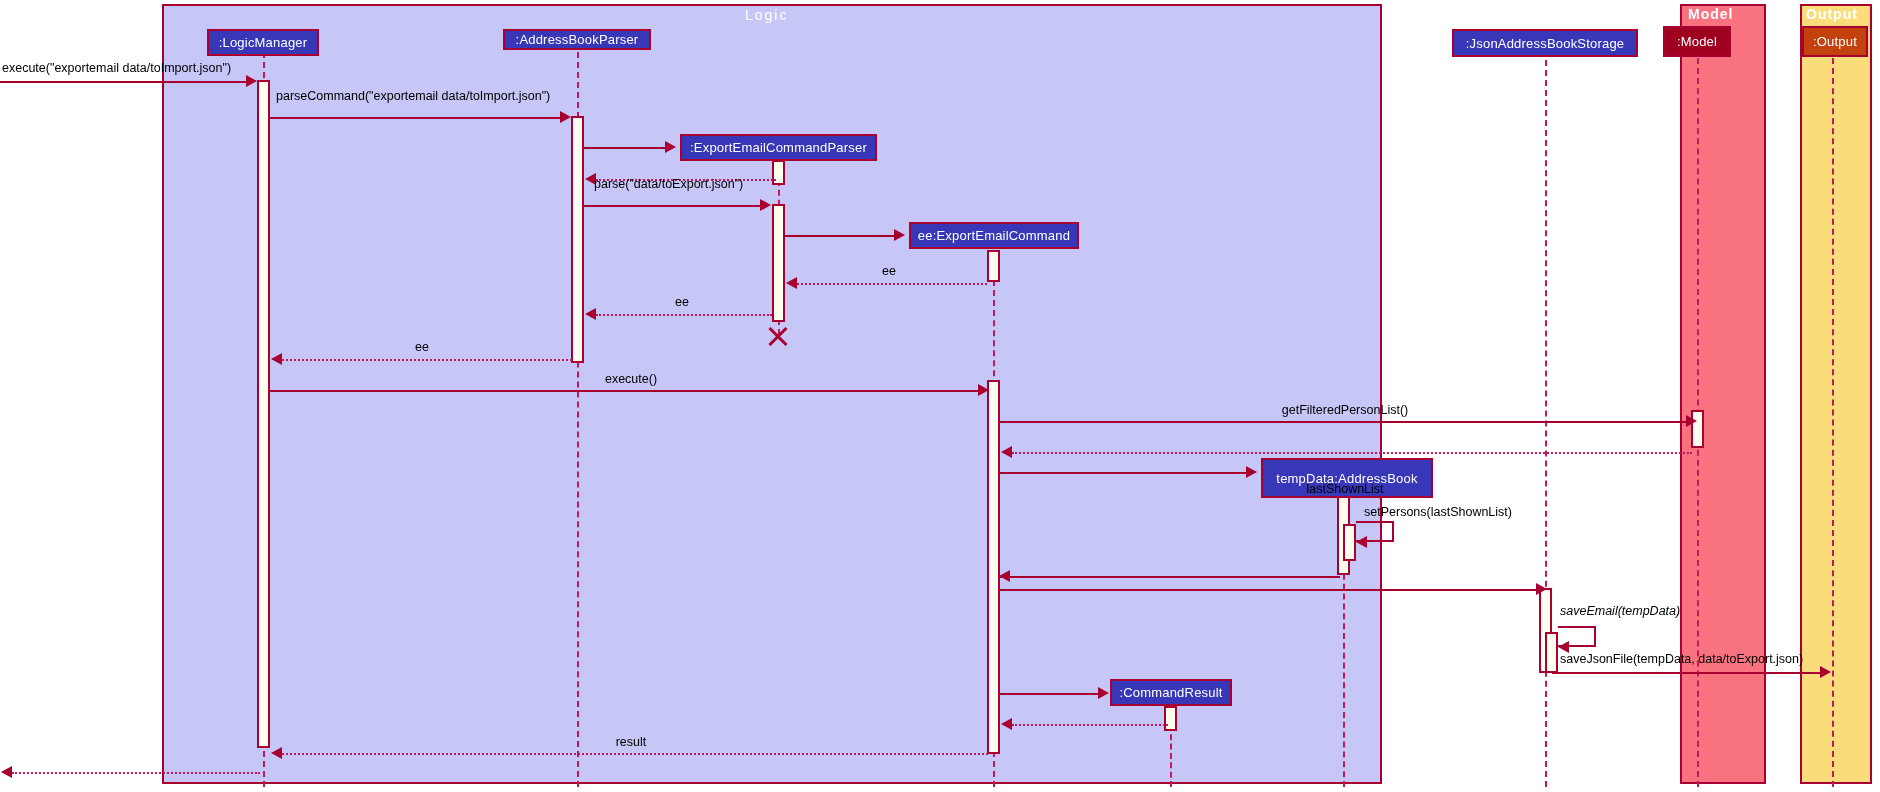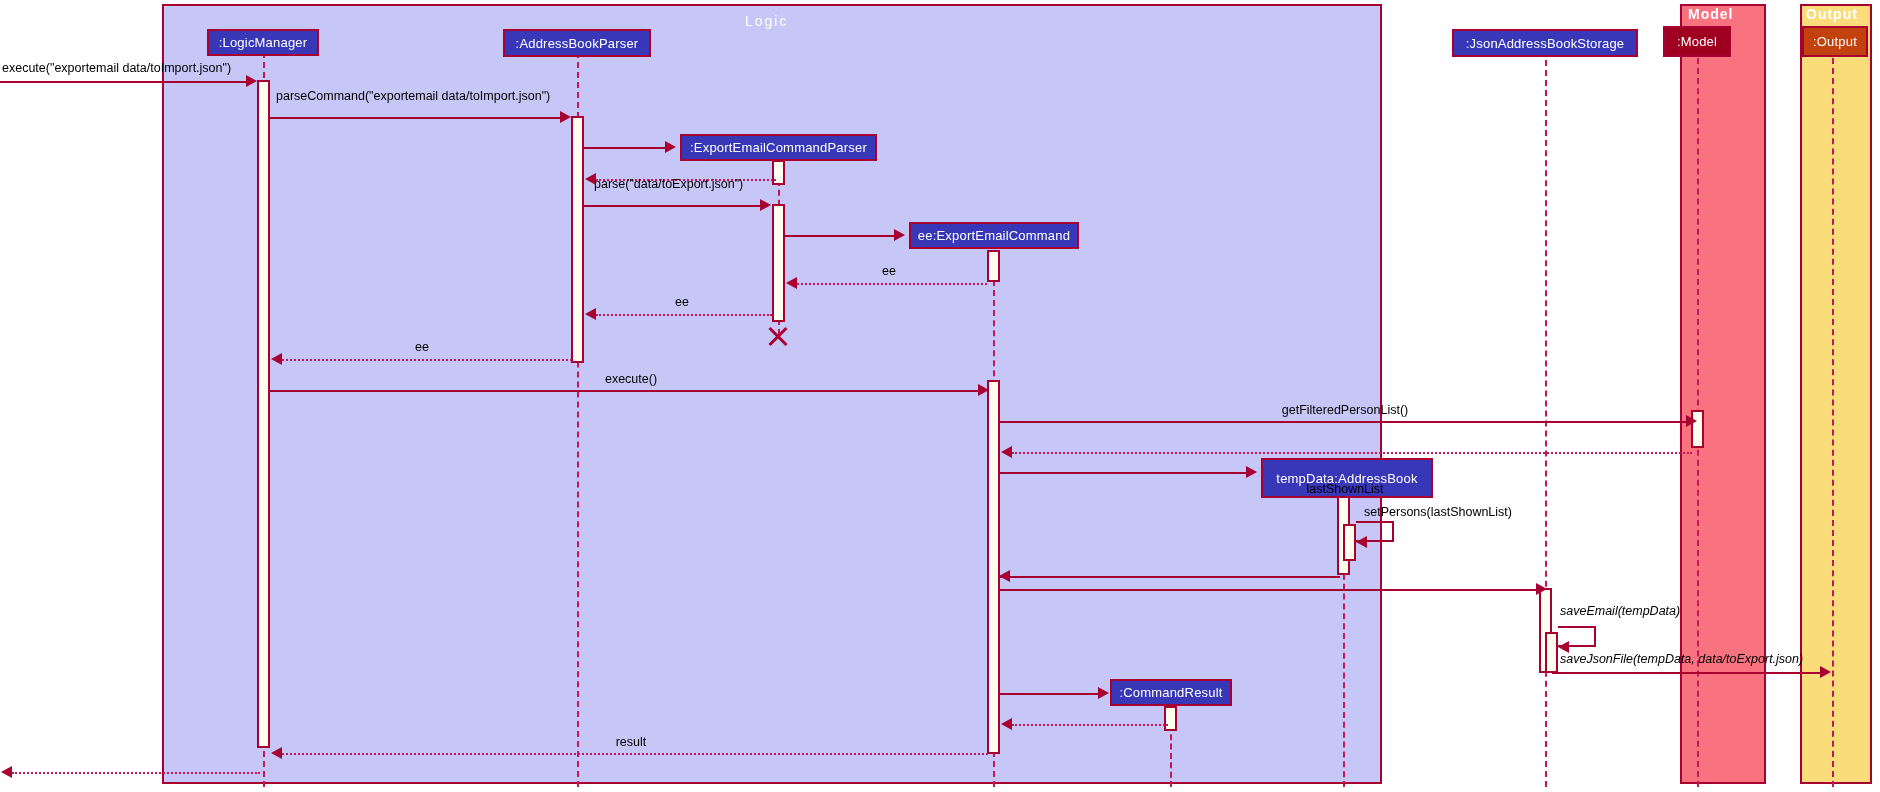--- a/index.html
+++ b/index.html
@@ -128,21 +128,21 @@
   }
   .destroy i.a{ transform:rotate(45deg); }
   .destroy i.b{ transform:rotate(-45deg); }
 </style>
 </head>
 <body>
 
 <div id="stage">
 
   <div class="panel logic" style="left:162px;top:4px;width:1220px;height:780px;"></div>
-  <div class="panel-title logic" style="left:745px;top:13px;">Logic</div>
+  <div class="panel-title logic" style="left:745px;top:7px;">Logic</div>
 
   <div class="panel model" style="left:1680px;top:4px;width:86px;height:780px;"></div>
   <div class="panel-title model" style="left:1688px;top:6px;">Model</div>
 
   <div class="panel output" style="left:1800px;top:4px;width:72px;height:780px;"></div>
   <div class="panel-title output" style="left:1806px;top:6px;">Output</div>
 
   <div class="lifeline" style="left:263px;top:52px;height:735px;"></div>
   <div class="lifeline" style="left:577px;top:52px;height:735px;"></div>
   <div class="lifeline" style="left:778px;top:160px;height:175px;"></div>
@@ -170,21 +170,21 @@
   <div class="activation" style="left:1545px;top:632px;width:13px;height:41px;"></div>
 
   <div class="activation" style="left:1164px;top:706px;width:13px;height:25px;"></div>
 
   <div class="activation" style="left:1691px;top:410px;width:13px;height:38px;"></div>
 
   <div class="actor blue" style="left:207px;top:29px;width:112px;height:27px;align-items:center;">
     <span>:LogicManager</span>
   </div>
 
-  <div class="actor blue" style="left:503px;top:29px;width:148px;height:28px;">
+  <div class="actor blue" style="left:503px;top:29px;width:148px;height:21px;">
     <span>:AddressBookParser</span>
   </div>
 
   <div class="actor blue" style="left:680px;top:134px;width:197px;height:27px;">
     <span>:ExportEmailCommandParser</span>
   </div>
 
   <div class="actor blue" style="left:909px;top:222px;width:170px;height:27px;">
     <span>ee:ExportEmailCommand</span>
   </div>
@@ -271,21 +271,21 @@
 
   <div class="msg solid" style="left:1000px;top:589px;width:538px;"></div>
   <div class="arrowhead right" style="left:1536px;top:583px;"></div>
 
   <div class="selfmsg" style="left:1558px;top:626px;width:38px;height:21px;"></div>
   <div class="arrowhead left" style="left:1558px;top:641px;"></div>
   <div class="msg-label" style="left:1560px;top:604px;font-style:italic;">saveEmail(tempData)</div>
 
   <div class="msg solid" style="left:1552px;top:672px;width:270px;"></div>
   <div class="arrowhead right" style="left:1820px;top:666px;"></div>
-  <div class="msg-label" style="left:1560px;top:652px;font-style:italic;">saveJsonFile(tempData, data/toExport.json)</div>
+  <div class="msg-label" style="left:1560px;top:652px;">saveJsonFile(tempData, data/toExport.json)</div>
 
   <div class="msg solid" style="left:1000px;top:693px;width:104px;"></div>
   <div class="arrowhead right" style="left:1098px;top:687px;"></div>
 
   <div class="msg dotted" style="left:1012px;top:724px;width:156px;"></div>
   <div class="arrowhead left" style="left:1001px;top:718px;"></div>
 
   <div class="msg dotted" style="left:282px;top:753px;width:706px;"></div>
   <div class="arrowhead left" style="left:271px;top:747px;"></div>
   <div class="msg-label center" style="left:631px;top:735px;">result</div>

